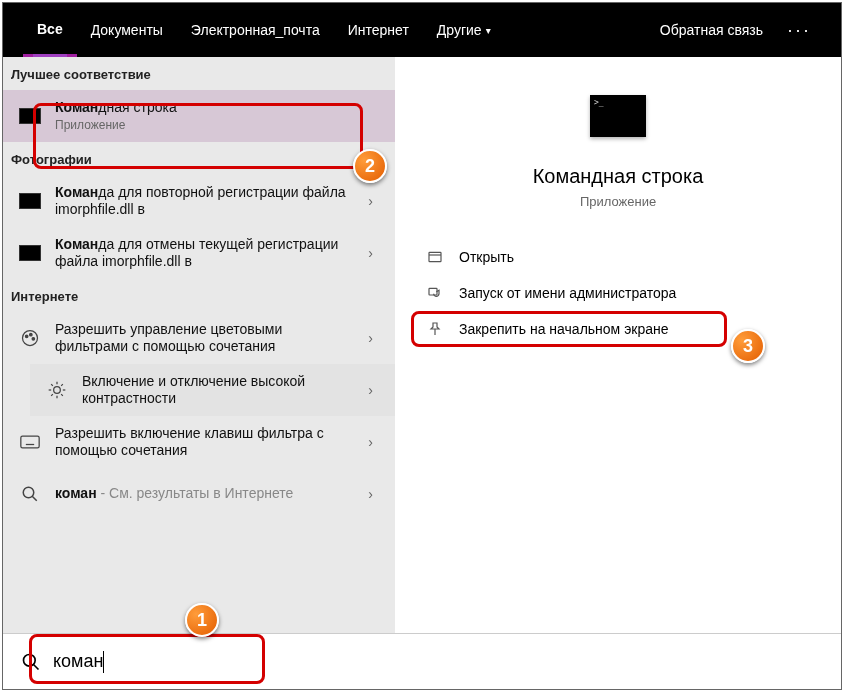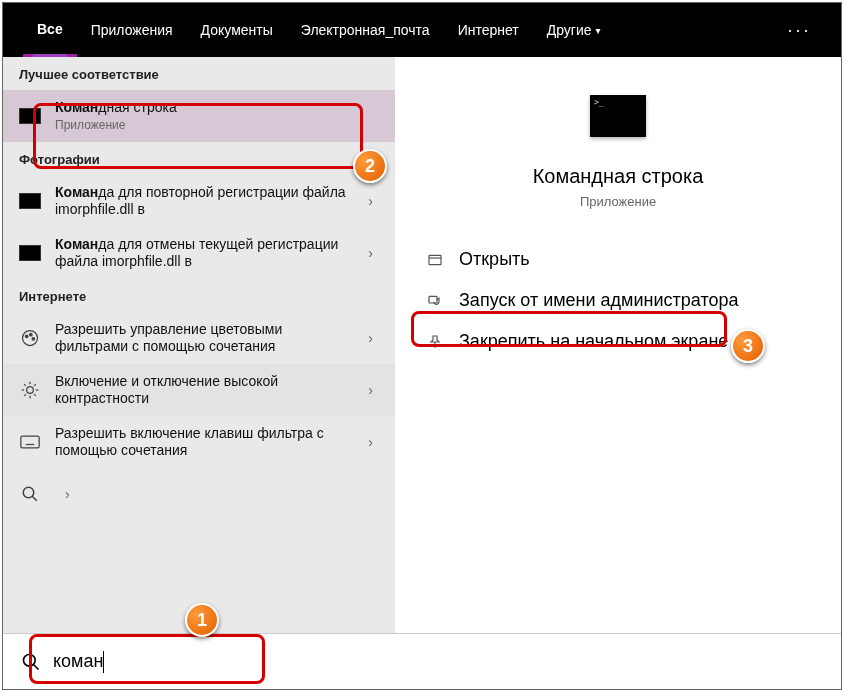--- a/index.html
+++ b/index.html
@@ -12,39 +12,39 @@
   .topbar .tab.active { border-bottom: 3px solid #a020a0; padding-bottom: 0; font-weight: 600; position: relative; }
   .topbar .tab.active::after { content:""; position:absolute; bottom: -3px; left: 10px; right: 10px; height: 3px; background: #a040c0; }
   .topbar .chev { margin-left: 4px; font-size: 10px; }
   .topbar .spacer { flex: 1; }
   .topbar .more { font-size: 18px; letter-spacing: 2px; padding: 0 10px; }
 
   .main { flex: 1; display: flex; overflow: hidden; }
   
   
   .left { width: 392px; background: #e9e9e9; display: flex; flex-direction: column; overflow: hidden; }
-  .section-header { padding: 10px 16px 8px; font-size: 13px; color: #222; font-weight: 600; }
+  .section-header { padding: 10px 8px 8px; font-size: 13px; color: #222; font-weight: 600; }
   .item { display: flex; align-items: center; padding: 6px 12px 6px 16px; min-height: 52px; position: relative; }
   .item .icon { width: 22px; height: 22px; margin-right: 14px; flex: none; display:flex; align-items:center; justify-content:center; }
   .item .txt { flex: 1; font-size: 14px; line-height: 1.25; color: #111; }
   .item .sub { display:block; font-size: 12px; color: #666; margin-top: 2px; }
   .item .chevron { color: #666; font-size: 14px; padding: 0 10px; }
   .item.best { background: #d7c8d6; }
-  .item.highlighted { background: #e3e3e3; }
+  .item.highlighted { background: #e3e3e3; margin-left: 27px; }
   .cmd-thumb { width: 22px; height: 16px; background:#000; border:1px solid #333; }
   .bold-prefix { font-weight: 600; }
   
   
   .right { flex: 1; background: #fff; padding: 28px 30px 0; display:flex; flex-direction:column; align-items:center; }
   .preview-thumb { width: 56px; height: 42px; background:#000; border: 1px solid #000; box-shadow: 0 2px 4px rgba(0,0,0,.3); margin-top: 10px; margin-bottom: 28px; position: relative; }
   .preview-thumb::after { content: ">_"; color: #ccc; font-size: 8px; position: absolute; top: 2px; left: 3px; font-family: monospace; }
   .right h2 { font-size: 20px; font-weight: 400; color: #000; margin-bottom: 6px; }
   .right .detail-sub { font-size: 13px; color: #666; margin-bottom: 30px; }
   .actions { width: 100%; }
-  .action { display:flex; align-items:center; padding: 10px 0; font-size: 18px; color: #000; cursor:pointer; }
+  .action { display:flex; align-items:center; padding: 10px 0; font-size: 14px; color: #000; cursor:pointer; }
   .action .aicon { width: 20px; margin-right: 14px; color: #555; display:flex; justify-content:center; }
   
   
   .searchbar { height: 56px; background:#fff; border-top: 1px solid #ccc; display:flex; align-items:center; padding: 0 18px; font-size: 18px; color:#000; }
   .searchbar .sicon { margin-right: 12px; }
   .searchbar input { border:none; outline:none; font-size:18px; flex:1; background:transparent; }
   .caret { display:inline-block; width:1px; height:22px; background:#000; vertical-align:middle; animation: blink 1s step-end infinite; }
   @keyframes blink { 50% { opacity: 0; } }
 
   
@@ -54,29 +54,29 @@
 
   svg { display:block; }
 </style>
 </head>
 <body>
 
 <div class="frame rel">
 
   <div class="topbar">
     <div class="tab active">Все</div>
-    <div class="tab">Приложения</div>
     <div class="tab">Документы</div>
     <div class="tab">Электронная_почта</div>
     <div class="tab">Интернет</div>
     <div class="tab">
       <span>Другие</span>
         <span class="chev">▾</span>
     </div>
     <div class="spacer"></div>
+    <div class="tab">Обратная связь</div>
     <div class="more">···</div>
   </div>
 
   <div class="main">
 
     <div class="left">
       <div class="section-header">Лучшее соответствие</div>
       <div class="item best rel">
         <div class="icon">
             <div class="cmd-thumb"></div>
@@ -148,20 +148,21 @@
         <div class="chevron">›</div>
       </div>
 
       <div class="item">
         <div class="icon">
           <svg width="18" height="18" viewBox="0 0 24 24" fill="none" stroke="#444" stroke-width="2">
               <circle cx="10" cy="10" r="7"></circle>
               <line x1="21" y1="21" x2="15" y2="15"></line>
             </svg>
         </div>
+        <div class="txt"><span class="bold-prefix">коман</span><span style="color:#888"> - См. результаты в Интернете</span></div>
         <div class="chevron">›</div>
       </div>
     </div>
 
     <div class="right">
       <div class="preview-thumb"></div>
       <h2>Командная строка</h2>
       <div class="detail-sub">Приложение</div>
       <div class="actions">
         <div class="action">

